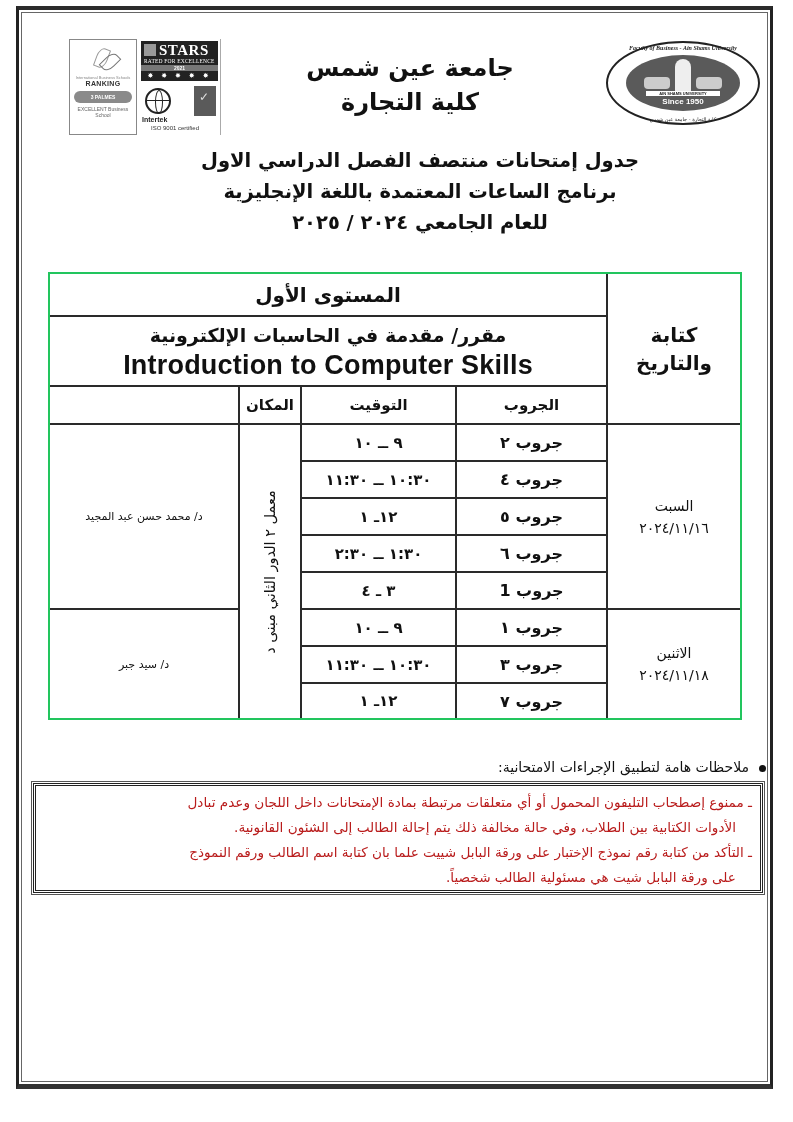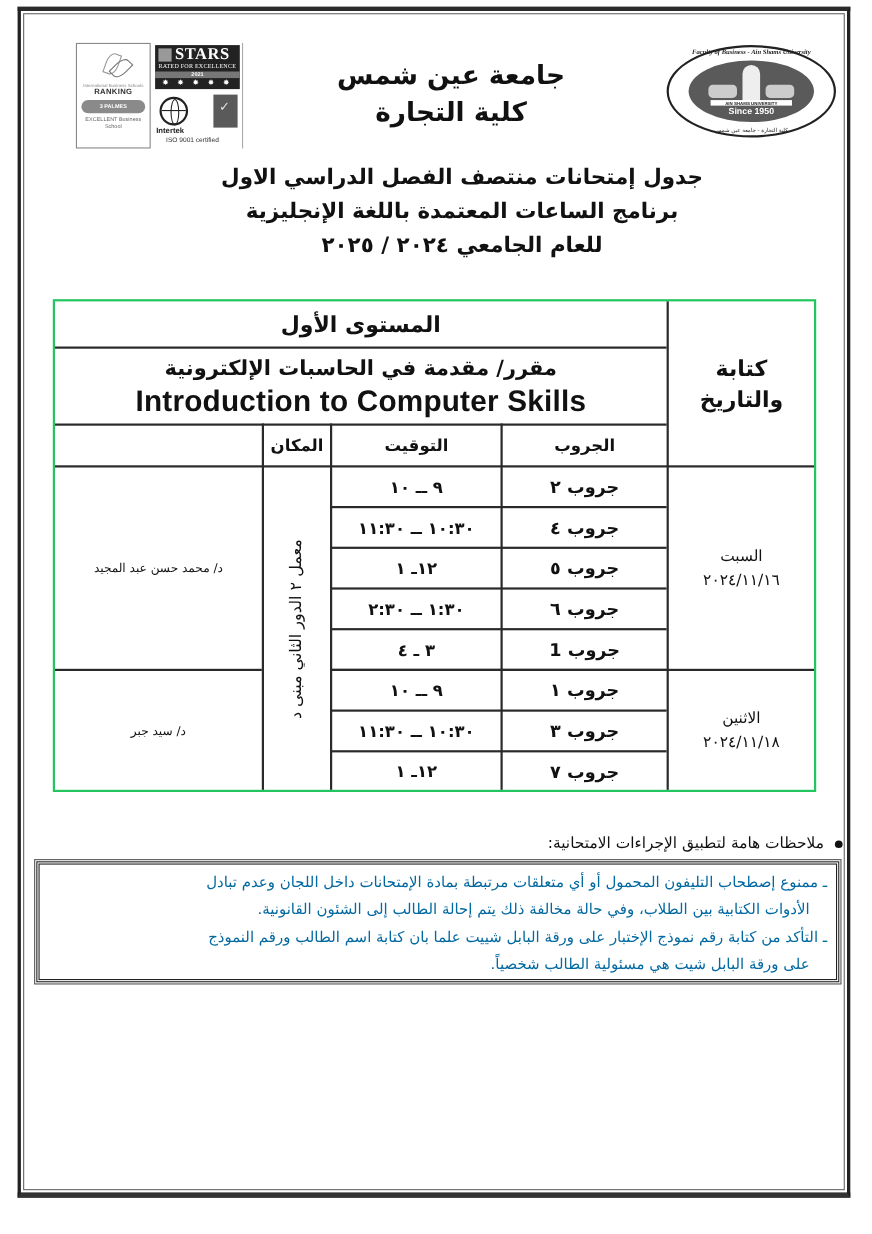--- a/index.html
+++ b/index.html
@@ -116,21 +116,21 @@
     
     .notes-heading {
       position: absolute; left: 300px; top: 759px; width: 466px; text-align: right; direction: rtl;
       font-family: "DejaVu Sans", sans-serif; font-size: 14px; color: #111;
     }
     .notes-heading .bullet { display: inline-block; width: 7px; height: 7px; border-radius: 50%; background: #111; margin-left: 10px; vertical-align: middle; }
     .notes-box {
       position: absolute; left: 33px; top: 783px; width: 730px; height: 110px;
       border: 3px double #222; outline: 1px solid #555; outline-offset: 1px; box-sizing: border-box;
       padding: 4px 8px 0 8px; direction: rtl; text-align: right;
-      font-family: "DejaVu Sans", sans-serif; font-size: 13.6px; line-height: 25px; color: #0369a1;
+      font-family: "DejaVu Sans", sans-serif; font-size: 13.6px; line-height: 25px; color: #b91c1c;
     }
     .note-line { white-space: nowrap; }
     .note-indent { padding-right: 16px; }
   </style>
 </head>
 <body>
 
 <div class="page-frame"></div>
 
 <div class="logo-left-box">

